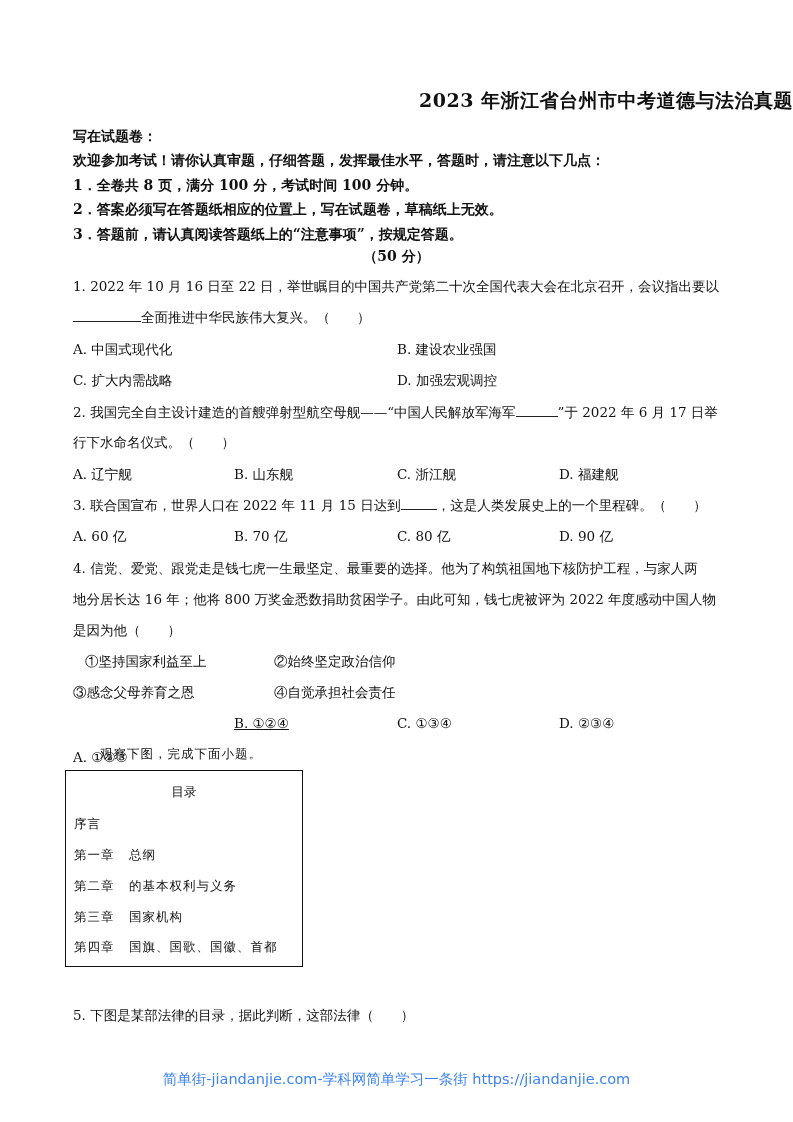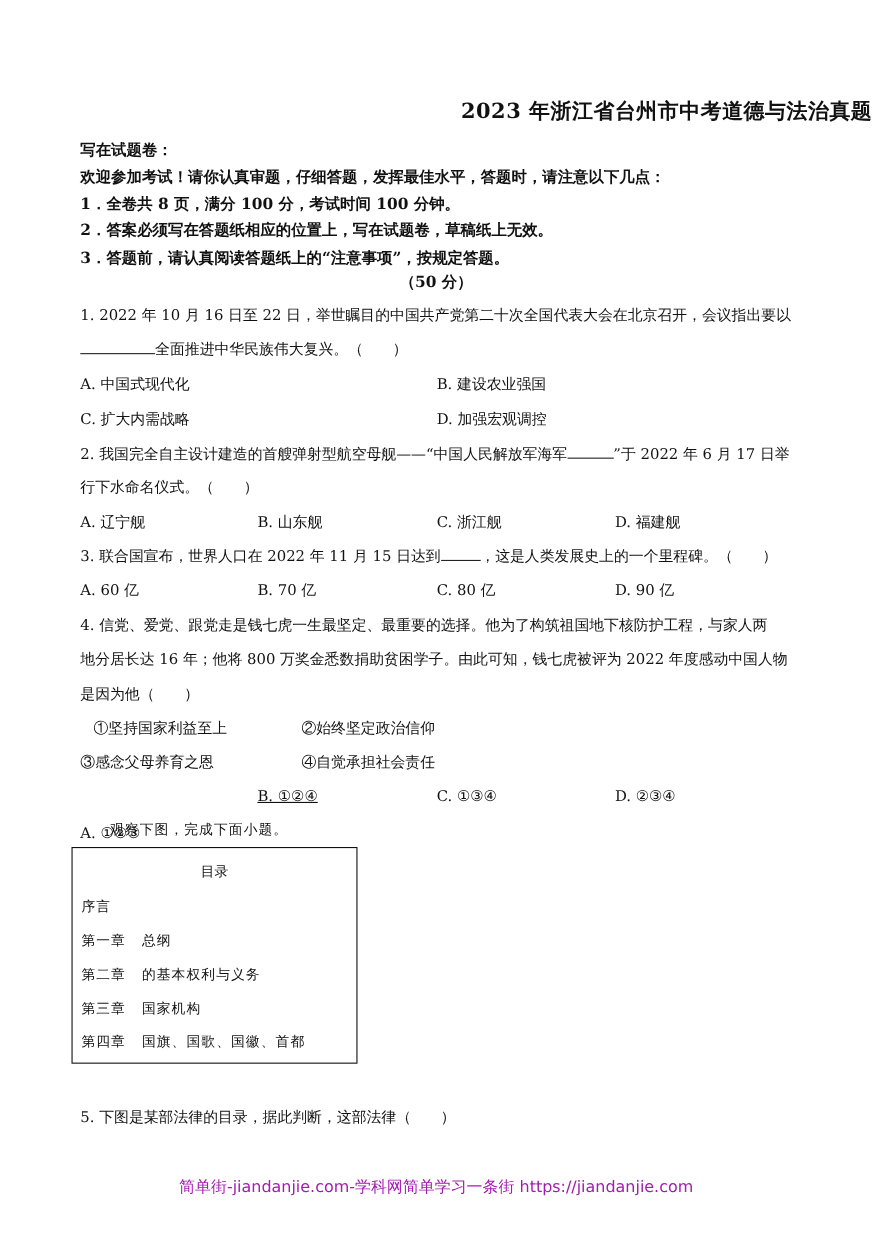--- a/index.html
+++ b/index.html
@@ -3,25 +3,25 @@
 <meta charset="utf-8">
 <style>
   html, body { margin: 0; padding: 0; background: #ffffff; }
   body { width: 793px; height: 1122px; position: relative; overflow: hidden;
          font-family: "DejaVu Serif", "Liberation Serif", serif; color: #111; }
   .abs { position: absolute; white-space: nowrap; }
   .title { left: 0; width: 793px; top: 88px; text-align: right; font-size: 19px; font-weight: bold; letter-spacing: 0.5px; }
   .bold { font-weight: bold; font-size: 14px; }
   .q { font-size: 13.5px; }
   .blank { display: inline-block; border-bottom: 1px solid #222; height: 12px; vertical-align: baseline; }
-  .toc { position: absolute; left: 65px; top: 770px; width: 260px; height: 197px; border: 1.5px solid #111; box-sizing: border-box; font-family: "DejaVu Sans", sans-serif; }
+  .toc { position: absolute; left: 65px; top: 770px; width: 238px; height: 197px; border: 1.5px solid #111; box-sizing: border-box; font-family: "DejaVu Sans", sans-serif; }
   .toc .ti { position: absolute; left: 0; right: 0; top: 13px; text-align: center; font-size: 12.5px; }
   .toc .row { position: absolute; left: 8px; font-size: 12.5px; letter-spacing: 1px; }
   .toc .ch { display: inline-block; width: 55px; }
-  .footer { left: 0; width: 793px; top: 1070px; text-align: center; font-family: "DejaVu Sans", sans-serif; font-size: 14.5px; color: #a21caf; }
+  .footer { left: 0; width: 793px; top: 1070px; text-align: center; font-family: "DejaVu Sans", sans-serif; font-size: 14.5px; color: #3b82f6; }
 </style>
 </head>
 <body>
 
 <div class="abs title">2023 年浙江省台州市中考道德与法治真题</div>
 
 <div class="abs bold" style="left:73px;top:128px;">写在试题卷：</div>
 <div class="abs bold" style="left:73px;top:152px;">欢迎参加考试！请你认真审题，仔细答题，发挥最佳水平，答题时，请注意以下几点：</div>
 <div class="abs bold" style="left:73px;top:177px;">1．全卷共 8 页，满分 100 分，考试时间 100 分钟。</div>
 <div class="abs bold" style="left:73px;top:201px;">2．答案必须写在答题纸相应的位置上，写在试题卷，草稿纸上无效。</div>

